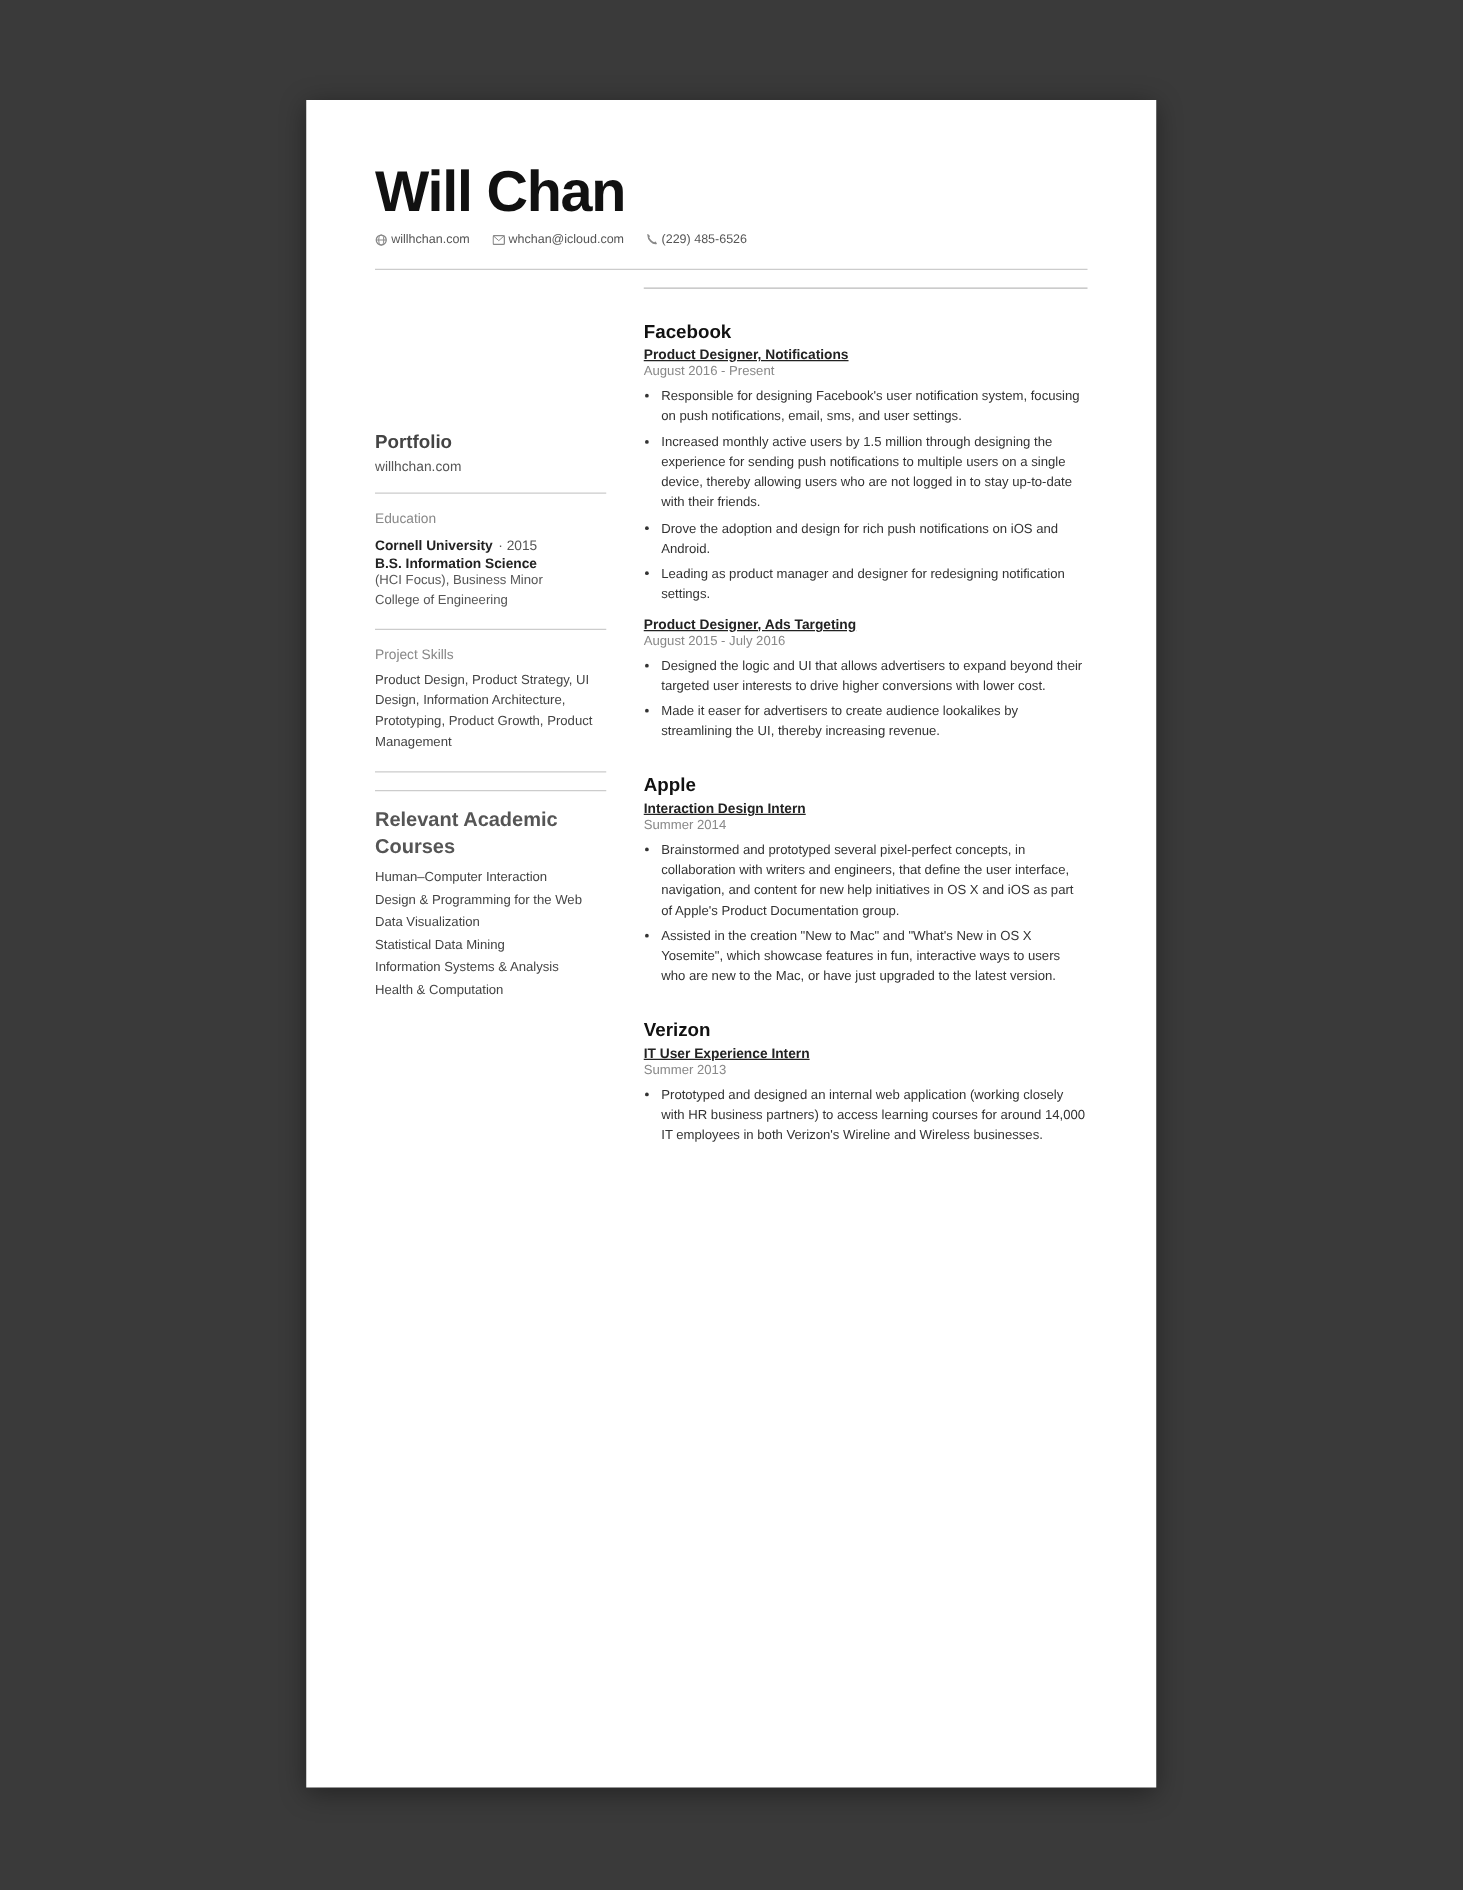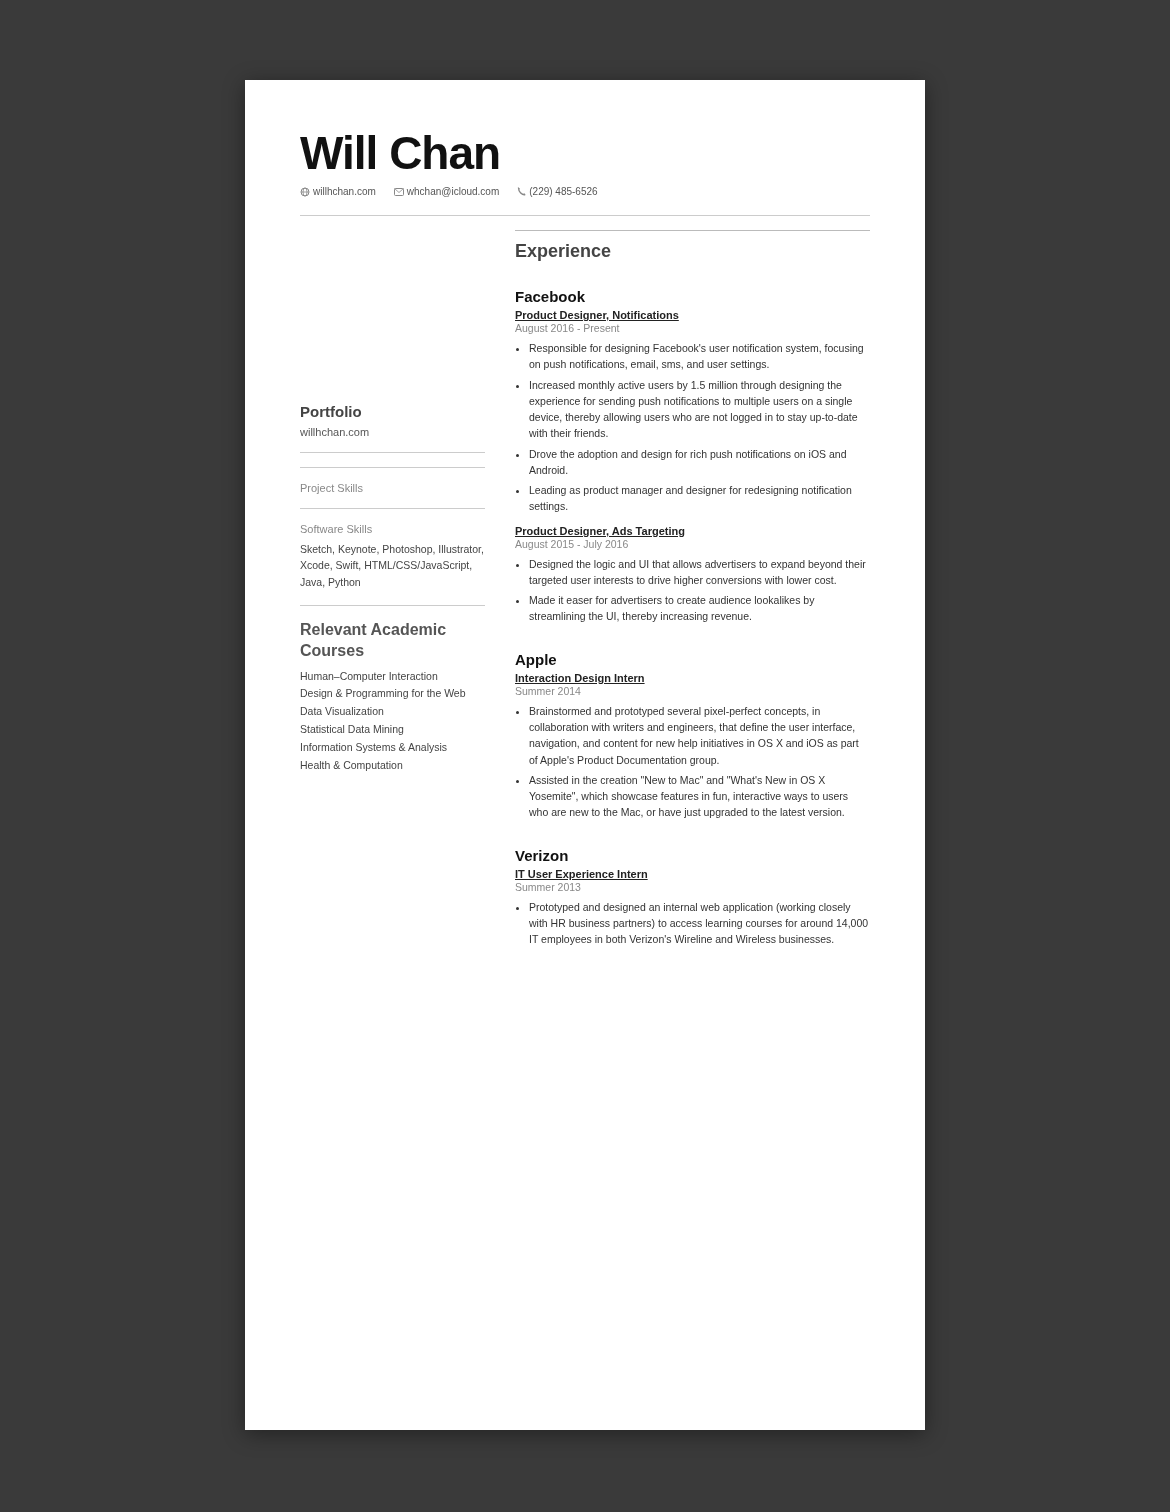--- a/index.html
+++ b/index.html
@@ -196,53 +196,61 @@
 
     <div class="left-col">
 
       <div class="left-section">
         <div class="section-title-left">Portfolio</div>
         <div class="portfolio-url">willhchan.com</div>
       </div>
 
       <hr class="divider">
 
+      <div class="left-section">
+        <div class="left-section-label">Education</div>
+        <div>
+          <span class="edu-school">Cornell University</span>
+          <span class="edu-year">· 2015</span>
+        </div>
+        <div class="edu-degree">B.S. Information Science</div>
+        <div class="edu-details">
+          <span>(HCI Focus), Business Minor</span><br>
+          <span>College of Engineering</span>
+        </div>
+      </div>
 
       <hr class="divider">
 
       <div class="left-section">
         <div class="left-section-label">Project Skills</div>
-      </div>
-
-      <hr class="divider">
-
-      <div class="left-section">
-        <div class="left-section-label">Software Skills</div>
-        <div class="skills-text">Sketch, Keynote, Photoshop, Illustrator, Xcode, Swift, HTML/CSS/JavaScript, Java, Python</div>
-      </div>
+        <div class="skills-text">Product Design, Product Strategy, UI Design, Information Architecture, Prototyping, Product Growth, Product Management</div>
+      </div>
+
+      <hr class="divider">
+
 
       <hr class="divider">
 
       <div class="left-section">
         <div class="left-section-label" style="font-size:16px; font-weight:600; color:#555; line-height:1.3;">Relevant Academic Courses</div>
         <ul class="courses-list" id="courses-list">
             <li>Human–Computer Interaction</li>
             <li>Design &amp; Programming for the Web</li>
             <li>Data Visualization</li>
             <li>Statistical Data Mining</li>
             <li>Information Systems &amp; Analysis</li>
             <li>Health &amp; Computation</li>
           </ul>
       </div>
 
     </div>
 
     <div class="right-col">
       <hr class="section-header-divider">
-      <div class="section-title-right">Experience</div>
       <div id="companies-container">
           <div>
             <div class="company-name">Facebook</div>
             <div class="job-title">Product Designer, Notifications</div>
             <div class="job-dates">August 2016 - Present</div>
             <ul class="bullet-list">
               <li>Responsible for designing Facebook's user notification system, focusing on push notifications, email, sms, and user settings.</li>
               <li>Increased monthly active users by 1.5 million through designing the experience for sending push notifications to multiple users on a single device, thereby allowing users who are not logged in to stay up-to-date with their friends.</li>
               <li>Drove the adoption and design for rich push notifications on iOS and Android.</li>
               <li>Leading as product manager and designer for redesigning notification settings.</li>

